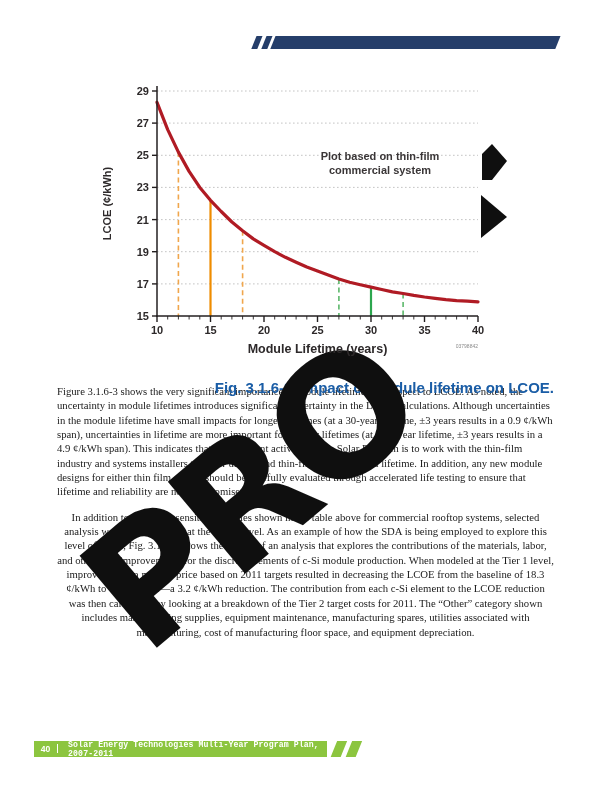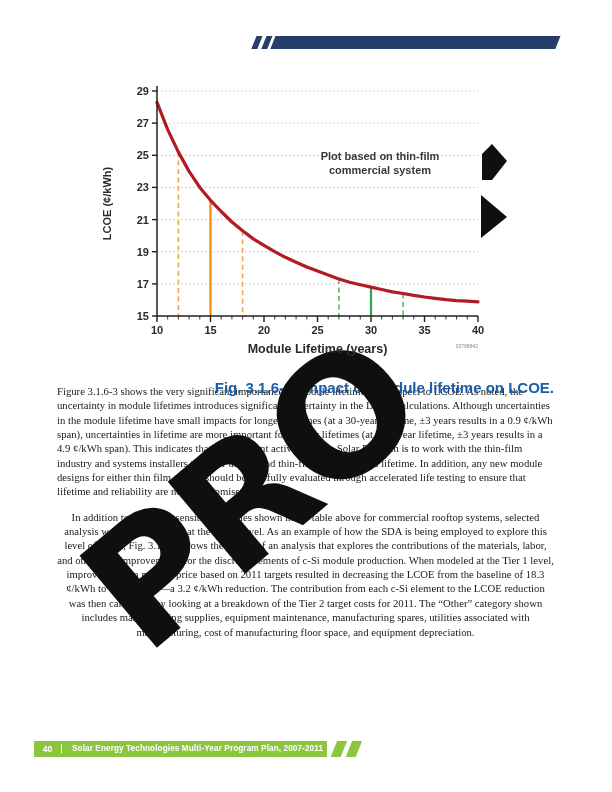--- a/index.html
+++ b/index.html
@@ -28,21 +28,21 @@
              font-family:"DejaVu Sans",sans-serif;font-weight:bold;font-size:165px;line-height:1;
              letter-spacing:-6px;transform:rotate(-40deg);transform-origin:0 0;white-space:nowrap;}
   .wm-frag{position:absolute;left:479px;top:142px;z-index:4;}
 
   
   .footer-bar{position:absolute;left:34px;top:741px;width:293px;height:15.5px;z-index:1;
               display:flex;align-items:center;
               font-family:"Liberation Sans",sans-serif;font-weight:bold;color:#ffffff;}
   .footer-pagenum{width:27px;text-align:center;font-size:8.6px;}
   .footer-divider{width:1px;height:9px;background:#ffffff;}
-  .footer-title{padding-left:10px;font-size:8.2px;letter-spacing:0.1px;}
+  .footer-title{padding-left:10px;font-size:8.2px;letter-spacing:0.1px;font-family:Liberation Mono, monospace;}
   .ftr-stripe{position:absolute;top:741px;height:15.5px;transform:skewX(-22deg);}
 </style>
 </head>
 <body>
 
 <div class="page">
 
   <div class="hdr-stripe" style="left: 254px; width: 5.5px; background-color: rgb(37, 62, 106);"></div>
   <div class="hdr-stripe" style="left: 263.5px; width: 5.5px; background-color: rgb(37, 62, 106);"></div>
   <div class="hdr-bar" style="left: 273px; width: 285px; background-color: rgb(37, 62, 106);"></div>

